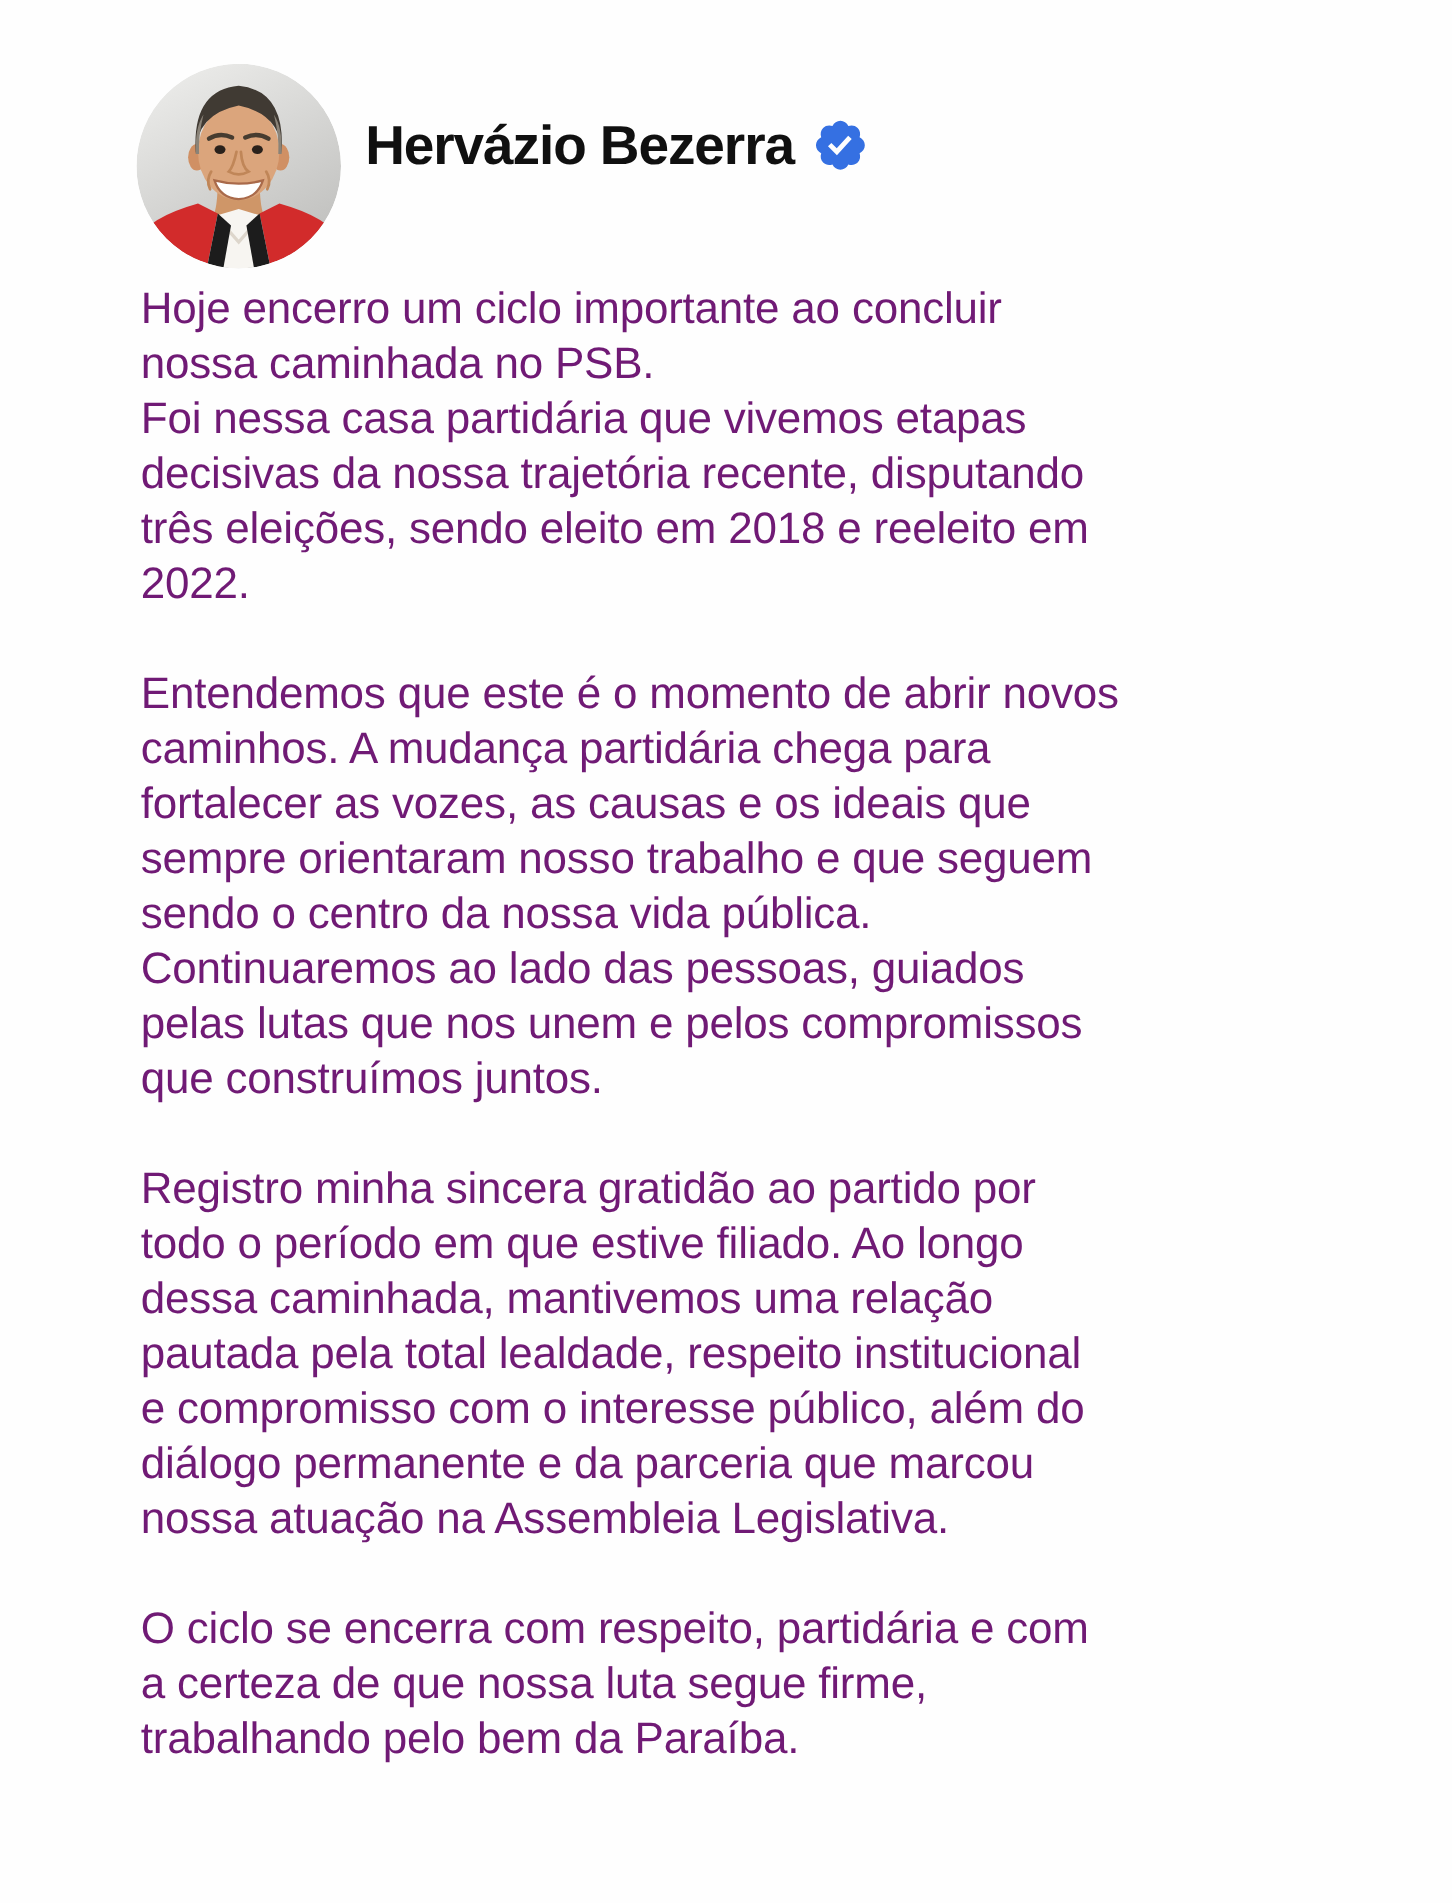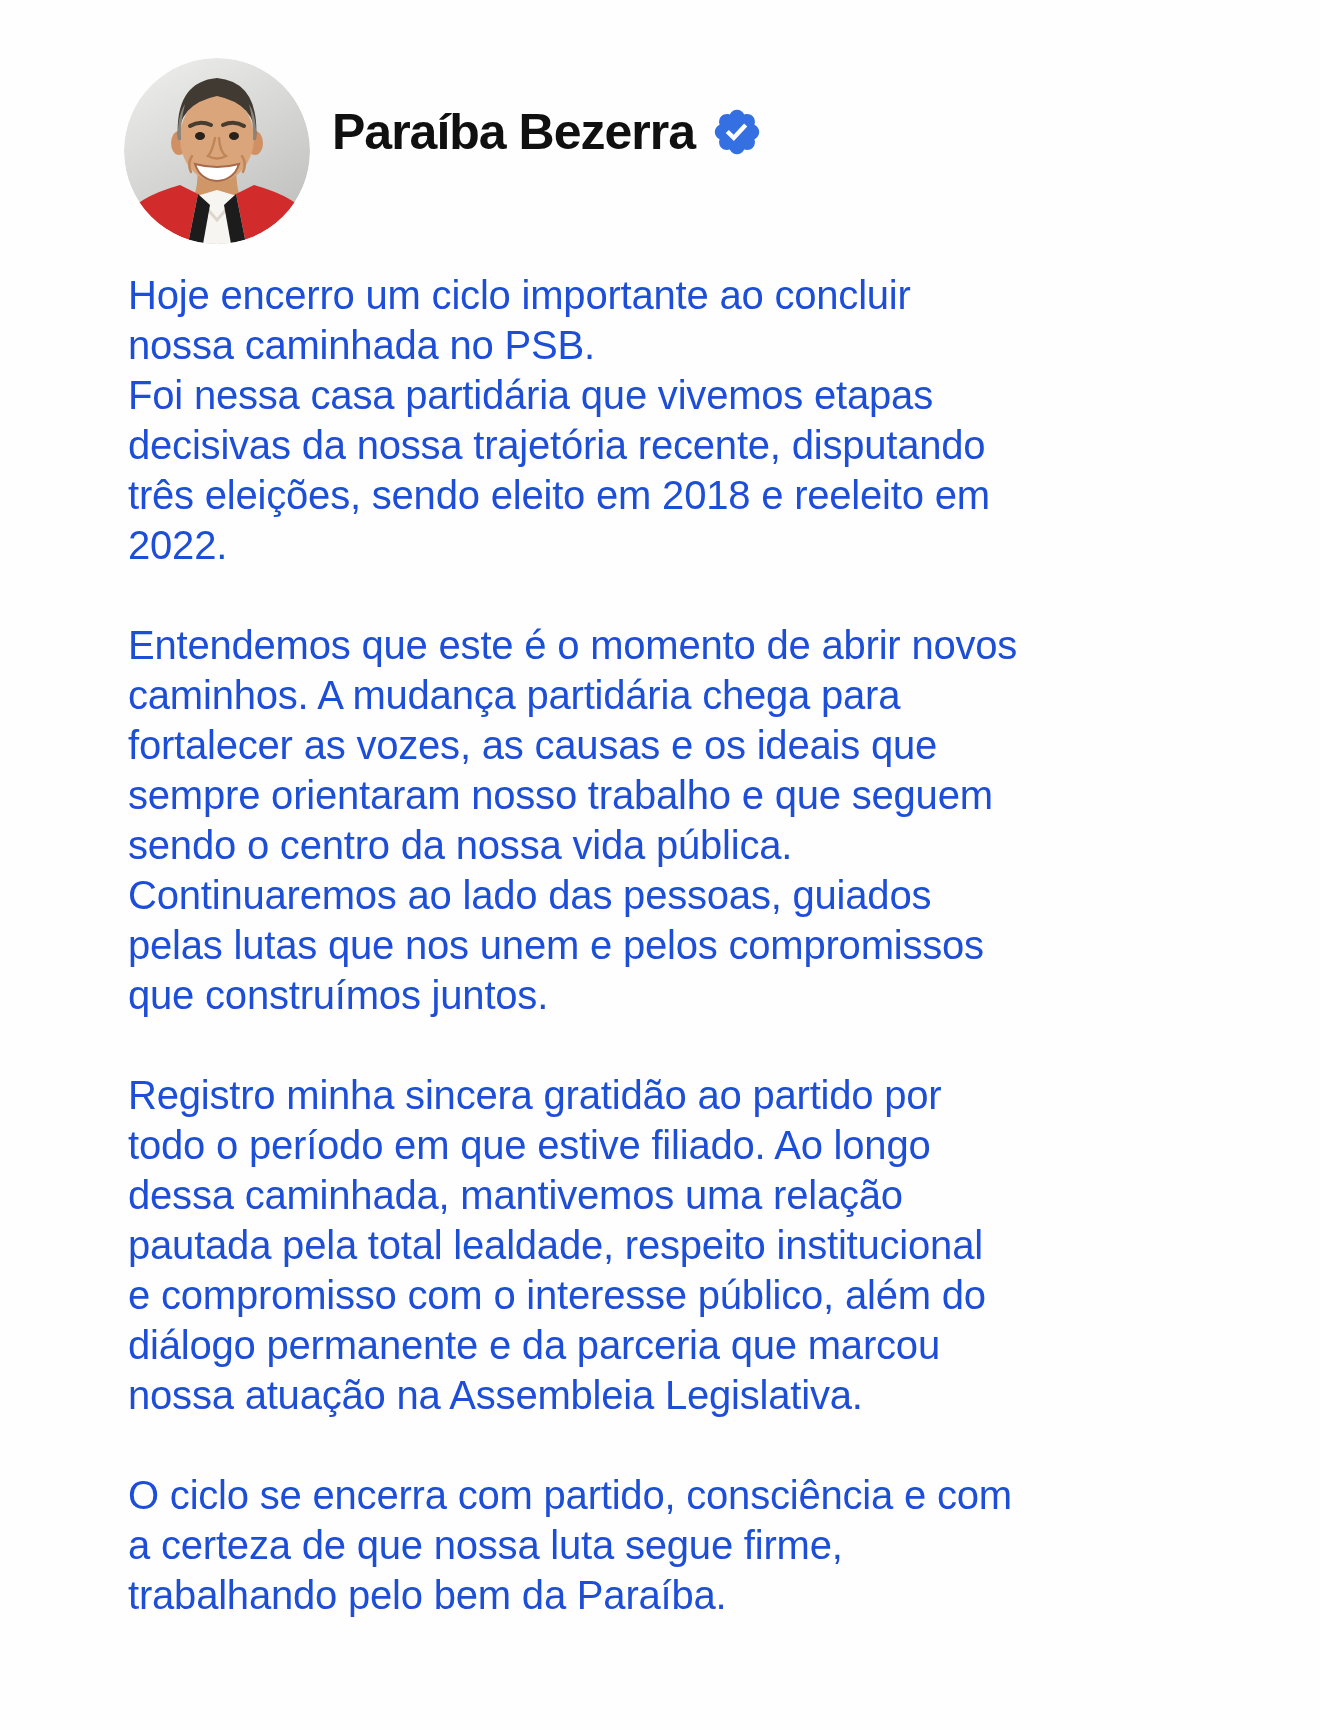--- a/index.html
+++ b/index.html
@@ -29,22 +29,22 @@
     margin:0;
   }
   .badge{width:52px;height:52px;flex:0 0 auto;}
   .handle{
     position:absolute;left:332px;top:166px;
     font-size:38px;color:#4a4a4a;line-height:44px;white-space:nowrap;
   }
 
   
   .post-body{
-    position:absolute;left:128px;top:270px;width:1078px;
-    color:#1d4ed8;
+    position:absolute;left:128px;top:256px;width:1078px;
+    color:#701a75;
   }
   .post-body p{
     margin:0 0 50px 0;
     font-size:40px;line-height:50px;
     white-space:pre-line;
     letter-spacing:-0.2px;
   }
 </style>
 </head>
 <body style="background: rgb(254, 254, 254);">
@@ -94,21 +94,21 @@
 
         <path d="M68,98 Q63,106 67,114" stroke="#c08658" stroke-width="2.5" fill="none" stroke-linecap="round"></path>
         <path d="M118,98 Q123,106 119,114" stroke="#c08658" stroke-width="2.5" fill="none" stroke-linecap="round"></path>
 
         <path d="M71,106 Q93,112 115,106 Q110,122 93,123 Q76,122 71,106 Z" fill="#ffffff" stroke="#a96a4a" stroke-width="2"></path>
       </g>
     </svg>
   </a>
 
   <div class="name-row">
-    <h1 class="display-name">Paraíba Bezerra</h1>
+    <h1 class="display-name">Hervázio Bezerra</h1>
     <svg class="badge" viewBox="0 0 24 24" aria-hidden="true">
       <path d="M22.25 12c0-1.43-.88-2.67-2.19-3.34.46-1.39.2-2.9-.81-3.91s-2.52-1.27-3.91-.81c-.66-1.31-1.91-2.19-3.34-2.19s-2.67.88-3.33 2.19c-1.4-.46-2.91-.2-3.92.81s-1.26 2.52-.8 3.91c-1.31.67-2.2 1.91-2.2 3.34s.89 2.67 2.2 3.34c-.46 1.39-.21 2.9.8 3.91s2.52 1.26 3.91.81c.67 1.31 1.91 2.19 3.34 2.19s2.68-.88 3.34-2.19c1.39.45 2.9.2 3.91-.81s1.27-2.52.81-3.91c1.31-.67 2.19-1.91 2.19-3.34zm-11.71 4.2L6.8 12.46l1.41-1.42 2.26 2.26 4.8-5.23 1.47 1.36-6.2 6.77z" fill="#3570e2"></path>
     </svg>
   </div>
 
   <main class="post-body">
     <p>Hoje encerro um ciclo importante ao concluir
 nossa caminhada no PSB.
 Foi nessa casa partidária que vivemos etapas
 decisivas da nossa trajetória recente, disputando
@@ -122,18 +122,18 @@
 Continuaremos ao lado das pessoas, guiados
 pelas lutas que nos unem e pelos compromissos
 que construímos juntos.</p>
     <p>Registro minha sincera gratidão ao partido por
 todo o período em que estive filiado. Ao longo
 dessa caminhada, mantivemos uma relação
 pautada pela total lealdade, respeito institucional
 e compromisso com o interesse público, além do
 diálogo permanente e da parceria que marcou
 nossa atuação na Assembleia Legislativa.</p>
-    <p>O ciclo se encerra com partido, consciência e com
+    <p>O ciclo se encerra com respeito, partidária e com
 a certeza de que nossa luta segue firme,
 trabalhando pelo bem da Paraíba.</p>
   </main>
 
 </div>
 
 </body></html>

